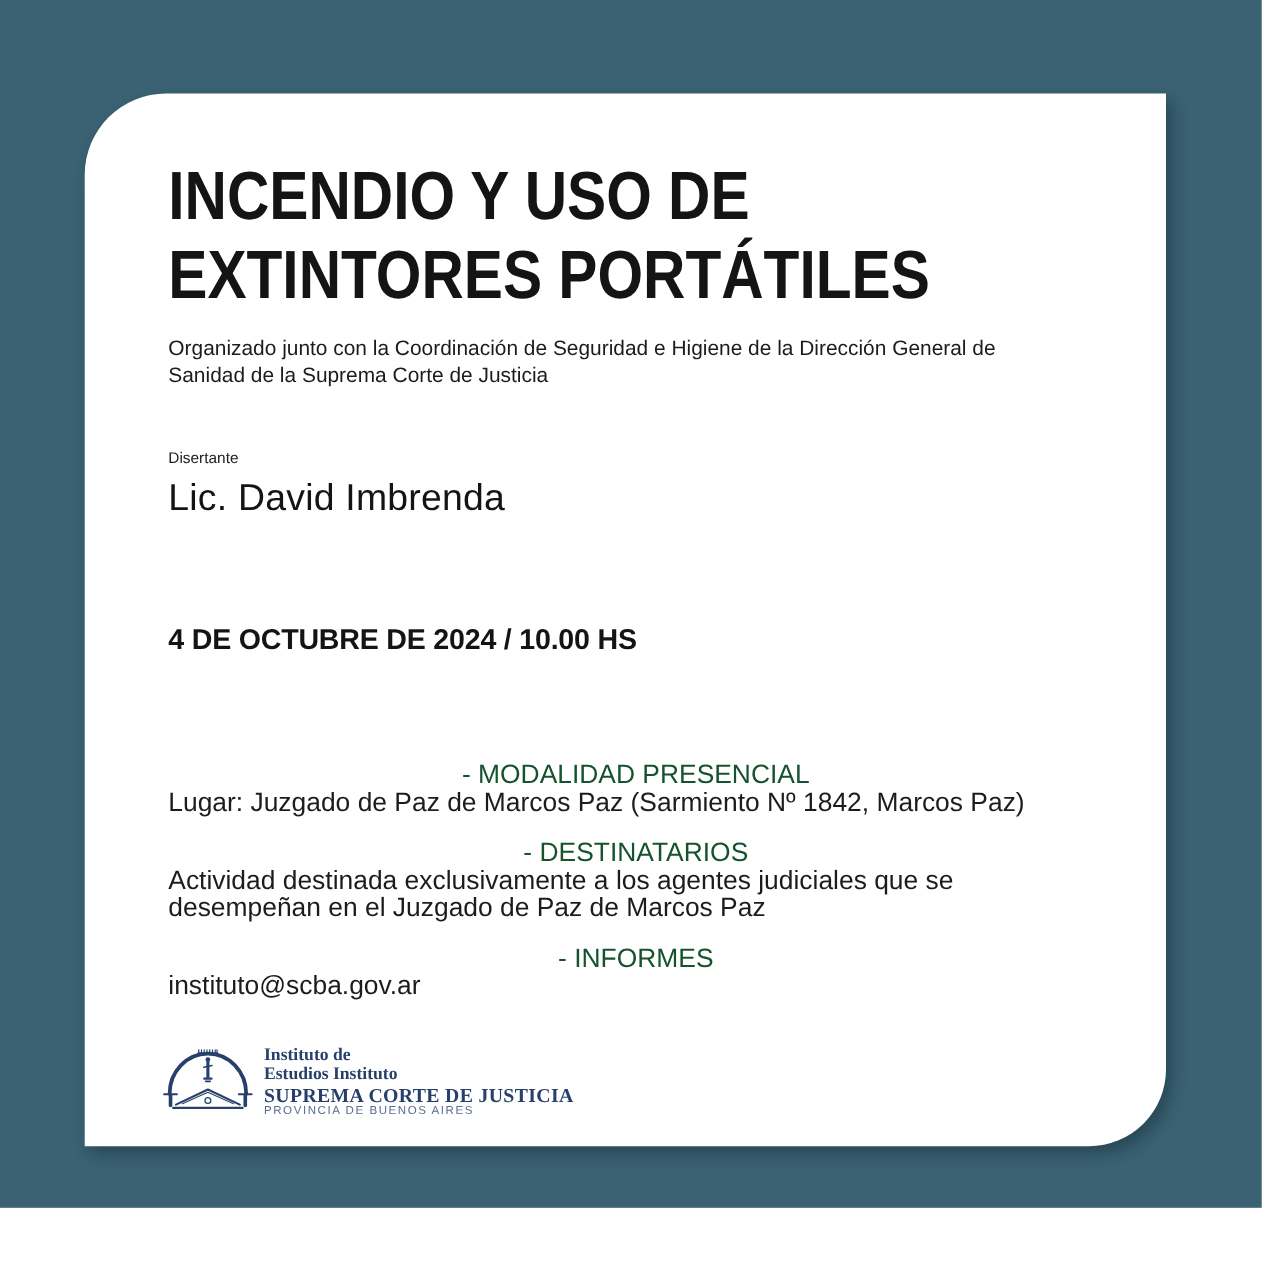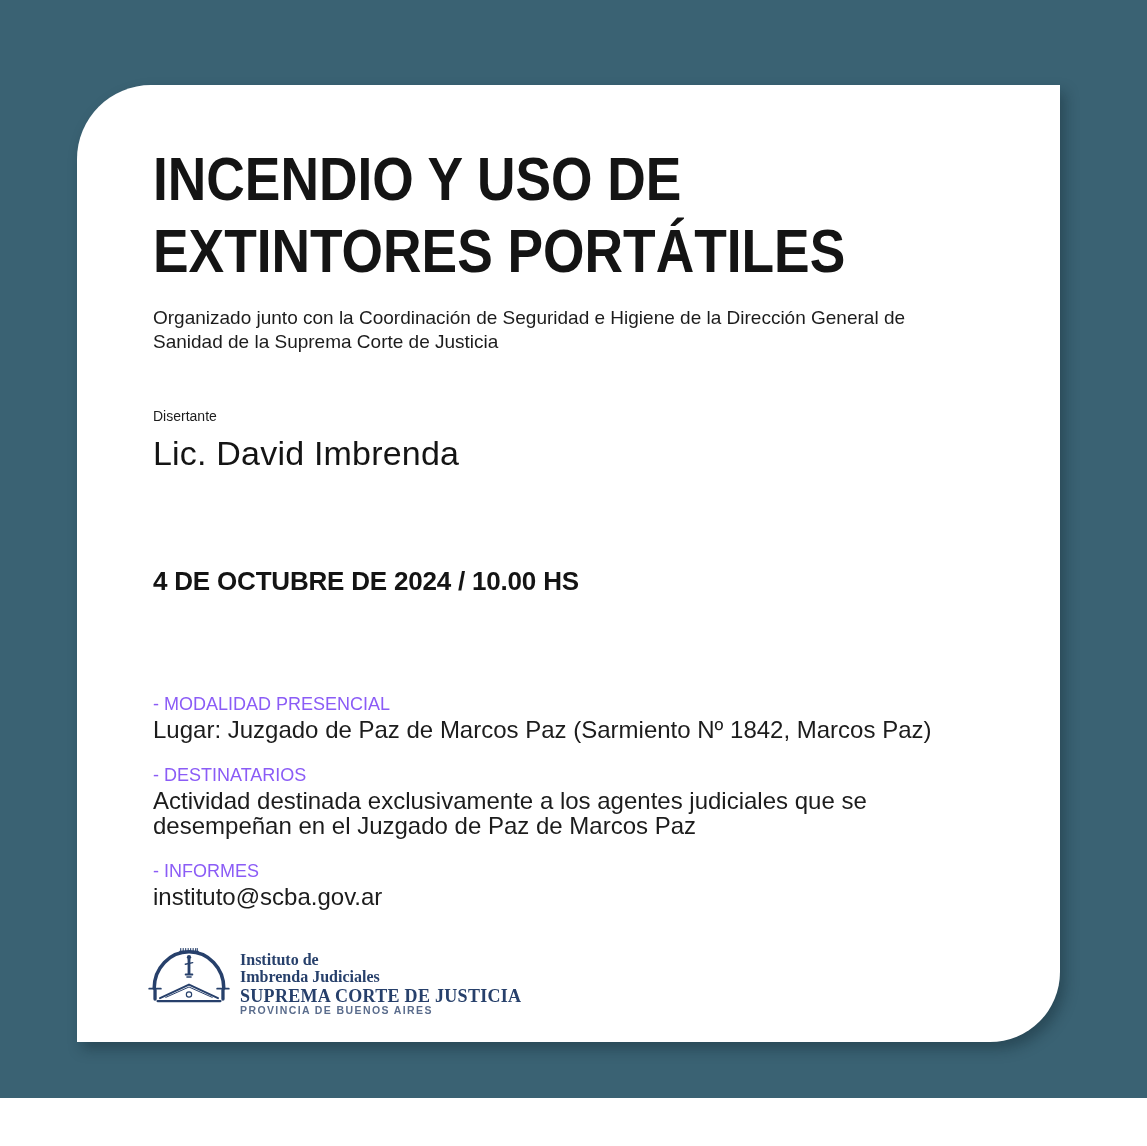--- a/index.html
+++ b/index.html
@@ -71,36 +71,37 @@
     font-size: 26px;
     line-height: 30px;
     font-weight: 700;
     color: #141414;
     letter-spacing: -0.2px;
   }
 
   .sections { position: absolute; left: 76px; top: 607px; width: 850px; }
   .section { margin: 0 0 21px 0; }
   .section-heading {
-    font-size: 18px;
+    font-size: 24px;
     line-height: 25px;
-    color: #8b5cf6;
+    color: #14532d;
+    text-align: center;
   }
   .section-body {
     font-size: 24px;
     line-height: 25px;
     color: #1c1c1c;
   }
 
   .footer-logo {
     position: absolute;
     left: 70px;
     top: 861px;
     display: flex;
-    align-items: flex-start;
+    align-items: center;
   }
   .logo-mark { width: 84px; height: 58px; flex: 0 0 auto; }
   .logo-text { margin-left: 9px; padding-top: 5px; }
   .logo-org-1, .logo-org-2 {
     font-family: "Liberation Serif", "DejaVu Serif", serif;
     font-weight: 700;
     font-size: 16px;
     line-height: 17px;
     color: #27406B;
   }
@@ -112,21 +113,20 @@
     line-height: 13px;
     letter-spacing: 0.3px;
     color: #27406B;
   }
   .logo-org-4 {
     margin-top: 1px;
     font-size: 10.5px;
     line-height: 12px;
     letter-spacing: 1.4px;
     color: #5A6C8C;
-    font-weight: bold;
   }
 </style>
 </head>
 <body>
 
 <div class="canvas" style="background:#3A6273;">
   <div class="card">
 
     <h1 class="title">
       <div>INCENDIO Y USO DE</div>
@@ -187,20 +187,20 @@
 
           <path d="M15,63 L50,46.5 L85,63" stroke-width="2.4" stroke-linejoin="round"></path>
           <path d="M22,62 L50,49.5 L78,62" stroke-width="1.2" stroke-linejoin="round"></path>
           <circle cx="50" cy="58.5" r="3.2" stroke-width="1.4"></circle>
 
           <line x1="12" y1="66.5" x2="88" y2="66.5" stroke-width="2.6"></line>
         </g>
       </svg>
       <div class="logo-text">
         <div class="logo-org-1">Instituto de</div>
-        <div class="logo-org-2">Imbrenda Judiciales</div>
+        <div class="logo-org-2">Estudios Instituto</div>
         <div class="logo-org-3">SUPREMA CORTE DE JUSTICIA</div>
         <div class="logo-org-4">PROVINCIA DE BUENOS AIRES</div>
       </div>
     </div>
 
   </div>
 </div>
 
 </body></html>

